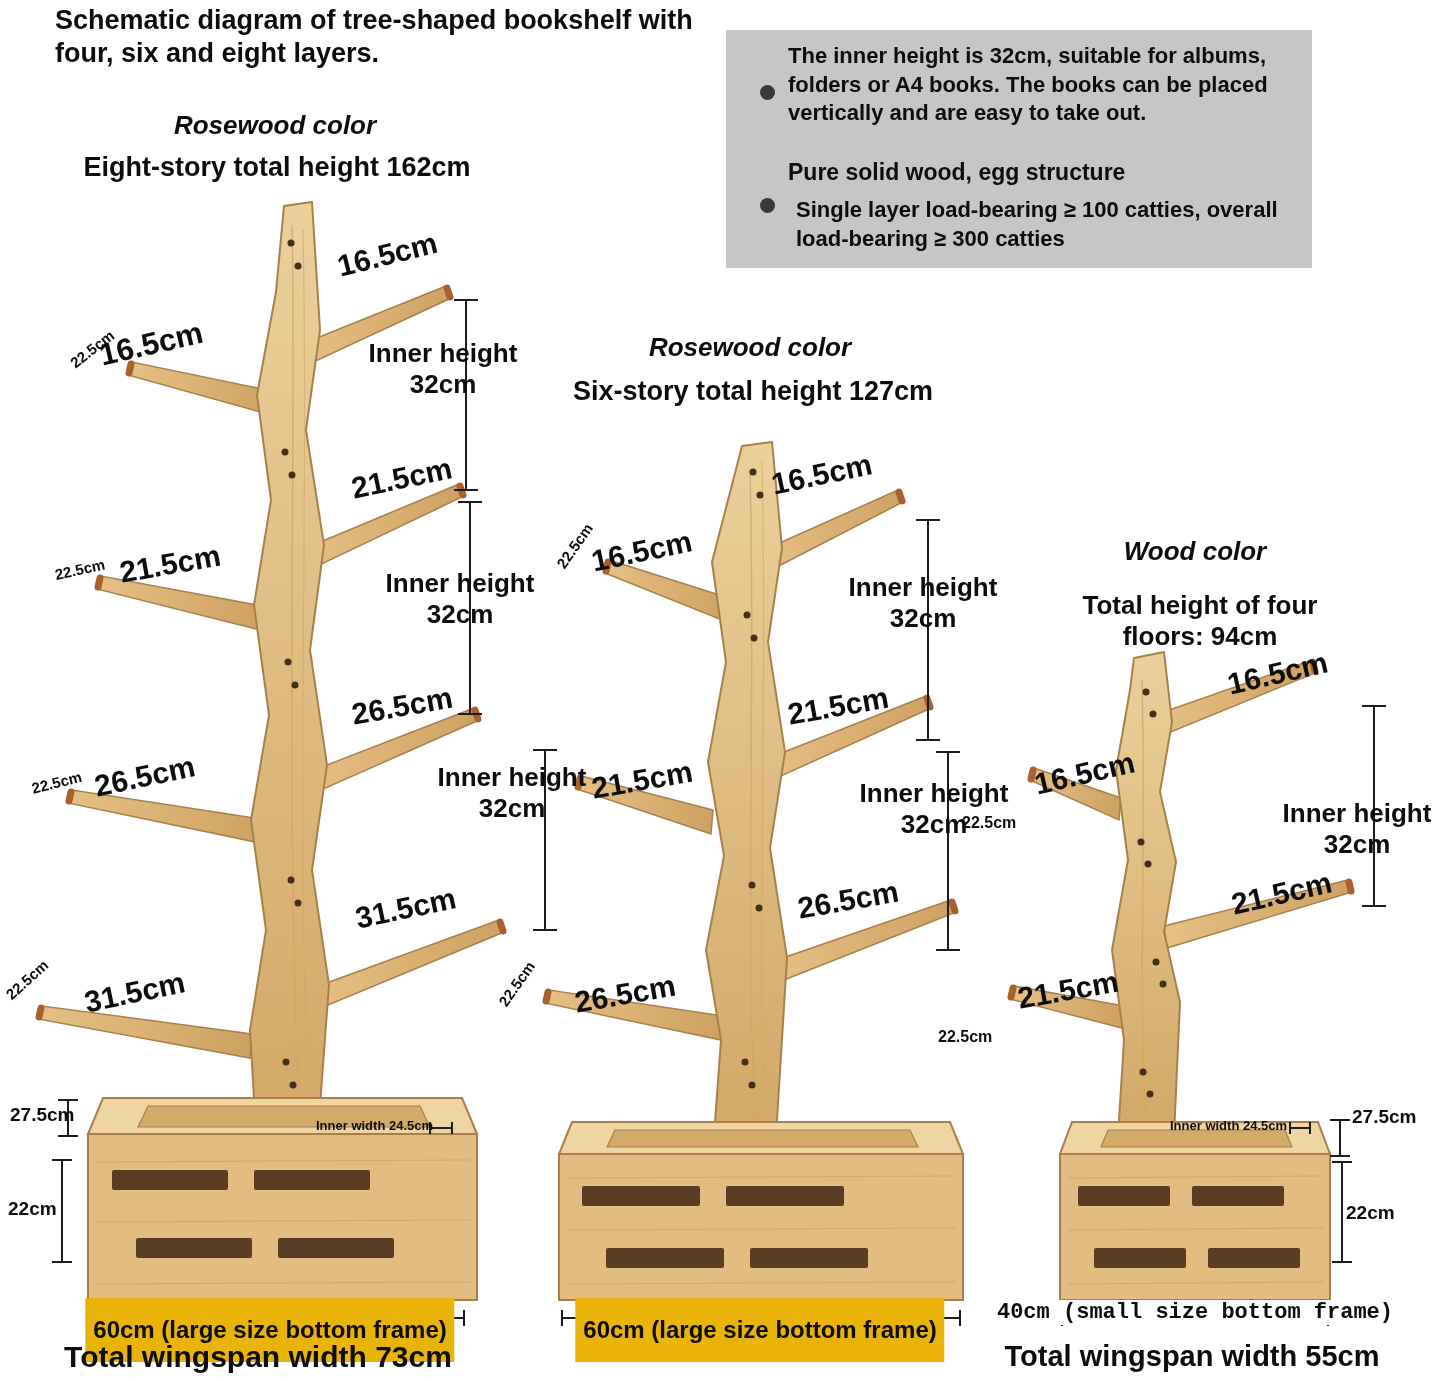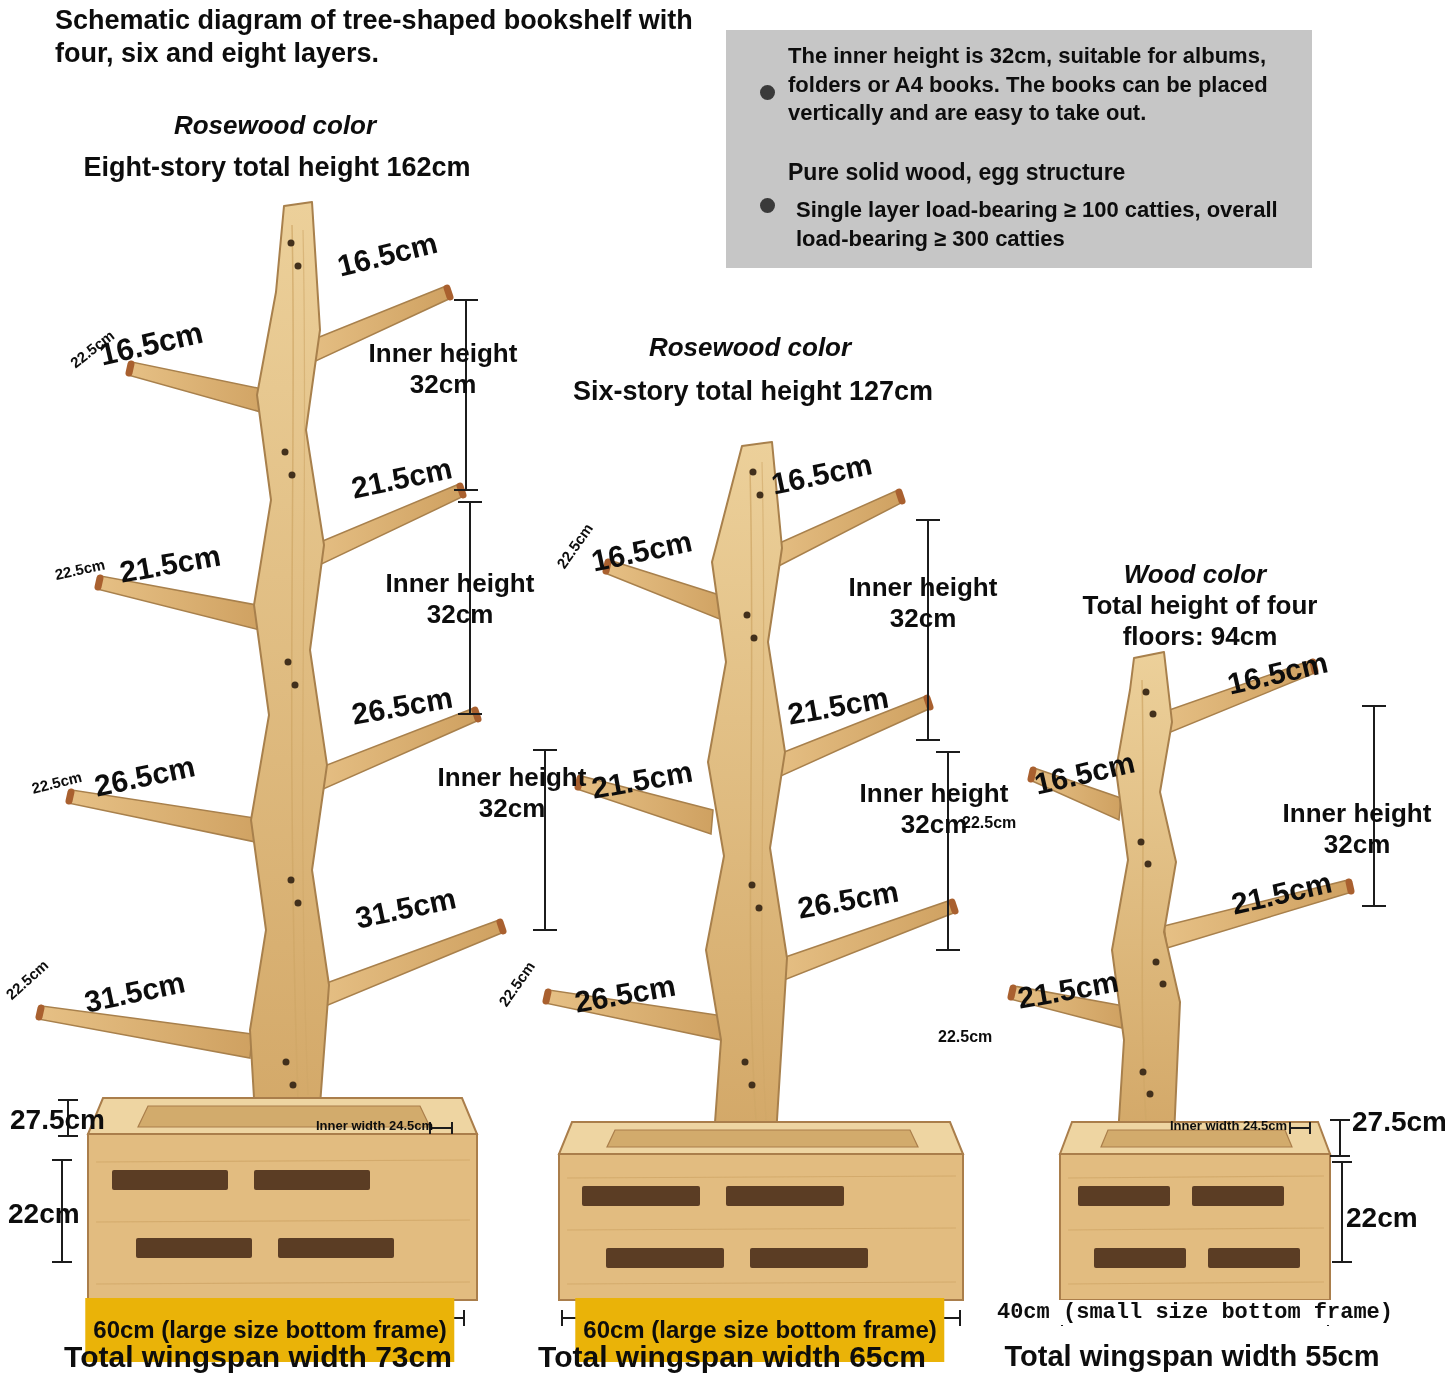--- a/index.html
+++ b/index.html
@@ -4,21 +4,21 @@
 <style>
   html,body{margin:0;padding:0;background:#fff;}
   body{font-family:"Liberation Sans",sans-serif;color:#0d0d0d;}
   #canvas{position:relative;width:1445px;height:1382px;background:#fff;overflow:hidden;}
   #diagram-svg{position:absolute;left:0;top:0;}
   .lbl{position:absolute;font-weight:bold;white-space:nowrap;}
   .branch{font-size:30px;transform-origin:left center;}
   .sm{font-size:15px;transform-origin:left center;}
   .sm2{font-size:16px;}
   .inner{font-size:26px;text-align:center;white-space:pre-line;line-height:1.18;}
-  .dim{font-size:28px;}
+  .dim{font-size:19px;}
   .tiny{font-size:13px;}
   .bw{font-size:24px;background:#eab308;padding:18px 8px;transform:translateX(-50%);}
   .bw3{font-size:22px;background:#fff;padding:0 8px;transform:translateX(-50%);font-family:Liberation Mono, monospace;}
   .ws{font-size:30px;transform:translateX(-50%);text-align:right;}
   .ttl{font-size:26px;text-align:center;font-style:italic;}
   .ttl2{font-size:27px;text-align:center;white-space:pre-line;}
   .page-title{position:absolute;left:12px;top:4px;width:680px;font-size:27px;font-weight:bold;line-height:1.24;margin-left:43px;}
   .info-box{position:absolute;left:726px;top:30px;width:586px;height:238px;background:#c6c6c6;}
   .bullet-dot{position:absolute;width:15px;height:15px;border-radius:50%;background:#3a3a3a;}
   .feat{position:absolute;font-weight:bold;font-size:22px;line-height:1.3;}
@@ -288,23 +288,22 @@
   <span class="lbl branch" style="left:788px;top:698px;transform:rotate(-10deg);">21.5cm</span>
   <span class="lbl branch" style="left:592px;top:772px;transform:rotate(-10deg);">21.5cm</span>
   <div class="lbl inner" style="left:838px;top:778px;width:192px;">Inner height
 32cm</div>
 
   <span class="lbl branch" style="left:798px;top:892px;transform:rotate(-10deg);">26.5cm</span>
   <span class="lbl branch" style="left:575px;top:986px;transform:rotate(-10deg);">26.5cm</span>
   <span class="lbl sm" style="left:502px;top:996px;transform:rotate(-55deg);">22.5cm</span>
 
   <span class="lbl bw" style="left:760px;top:1298px;">60cm (large size bottom frame)</span>
-  <span class="lbl ws" style="left:732px;top:1340px;">Total wingspan width 65cm</span>
-
-  <div class="lbl ttl" style="left:1105px;top:559px;width:180px;">Wood color</div>
+
+  <div class="lbl ttl" style="left:1105px;top:536px;width:180px;">Wood color</div>
   <div class="lbl ttl2" style="left:1035px;top:590px;width:330px;font-size:26px;">Total height of four
 floors: 94cm</div>
 
   <span class="lbl branch" style="left:1228px;top:668px;transform:rotate(-13deg);">16.5cm</span>
   <span class="lbl branch" style="left:1035px;top:768px;transform:rotate(-13deg);">16.5cm</span>
   <span class="lbl sm2" style="left:962px;top:814px;position:absolute;font-weight:bold;">22.5cm</span>
   <div class="lbl inner" style="left:1272px;top:798px;width:170px;">Inner height
 32cm</div>
 
   <span class="lbl branch" style="left:1232px;top:888px;transform:rotate(-13deg);">21.5cm</span>

